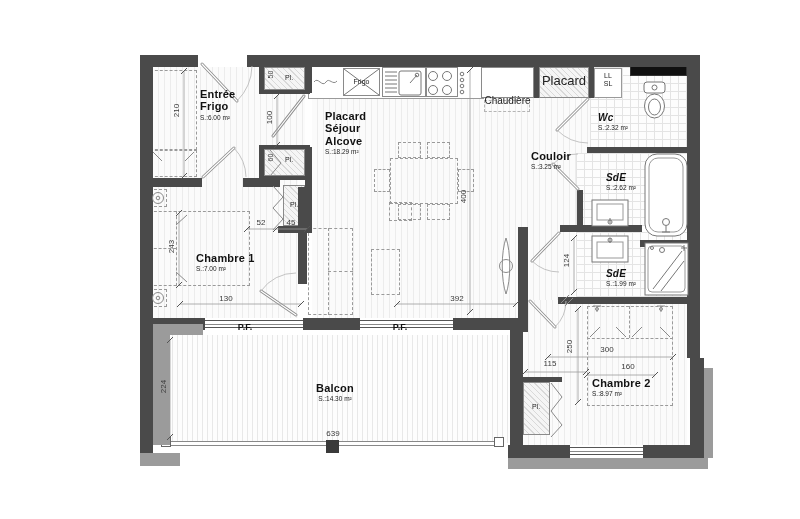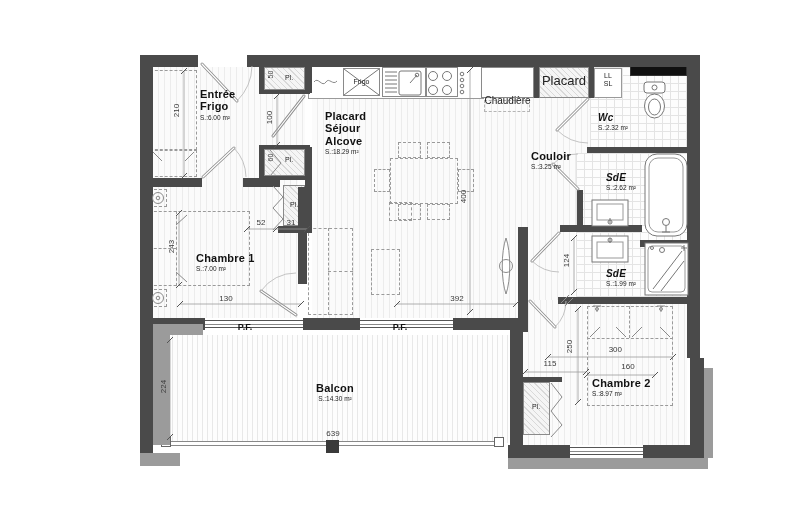--- a/index.html
+++ b/index.html
@@ -364,21 +364,21 @@
   <div class="dim v" style="left:161px;top:106px;">210</div>
   <div class="dim v" style="left:254px;top:113px;">100</div>
   <div class="dim v tiny" style="left:255px;top:71px;">50</div>
   <div class="dim v tiny" style="left:255px;top:154px;">60</div>
   <div class="dim v" style="left:156px;top:242px;">243</div>
   <div class="dim v" style="left:448px;top:192px;">400</div>
   <div class="dim v" style="left:551px;top:256px;">124</div>
   <div class="dim v" style="left:554px;top:342px;">250</div>
   <div class="dim v" style="left:148px;top:382px;">224</div>
   <div class="dim" style="left:246px;top:218px;">52</div>
-  <div class="dim" style="left:276px;top:218px;">31</div>
+  <div class="dim" style="left:276px;top:218px;">45</div>
   <div class="dim" style="left:211px;top:294px;">130</div>
   <div class="dim" style="left:442px;top:294px;">392</div>
-  <div class="dim" style="left:592px;top:345px;text-align:right;">300</div>
+  <div class="dim" style="left:592px;top:345px;">300</div>
   <div class="dim" style="left:613px;top:362px;">160</div>
   <div class="dim" style="left:535px;top:359px;">115</div>
   <div class="dim" style="left:318px;top:429px;">639</div>
 
 </div>
 
 </body></html>

